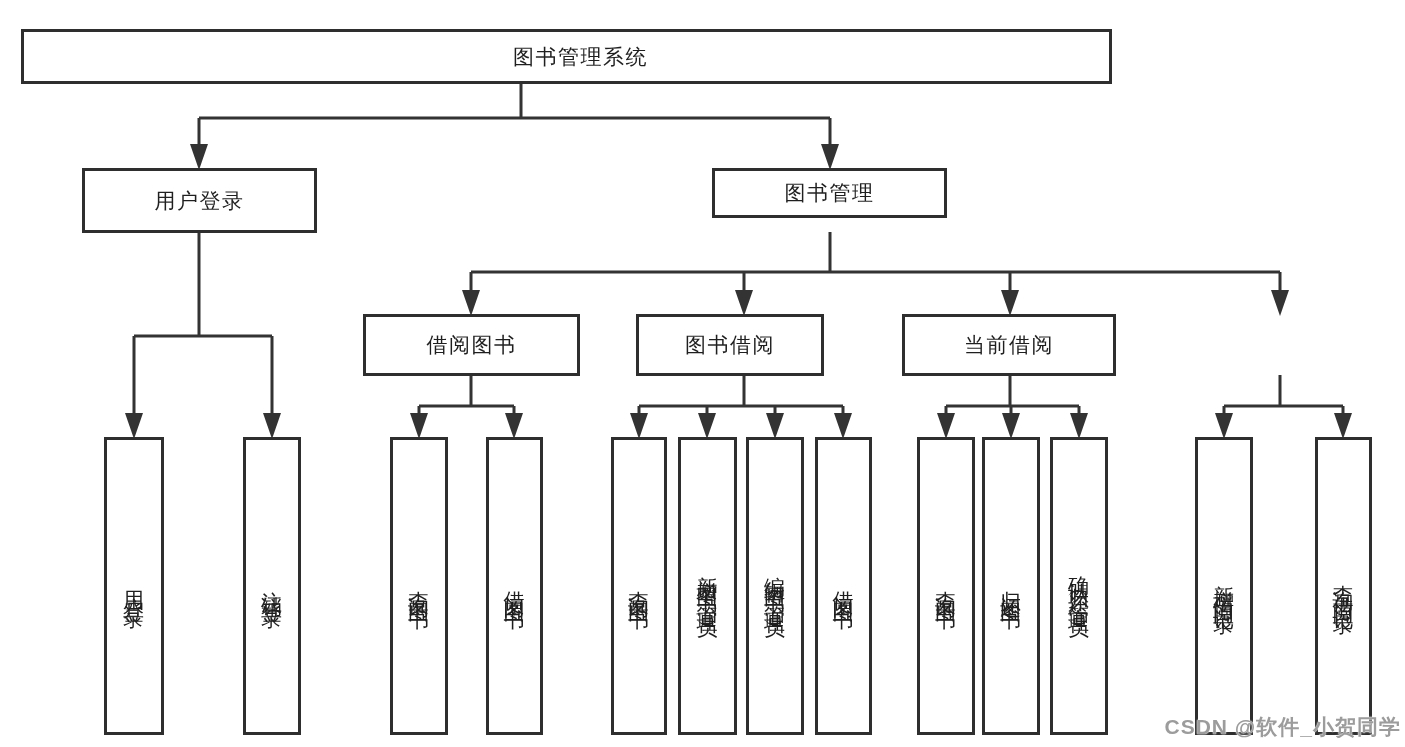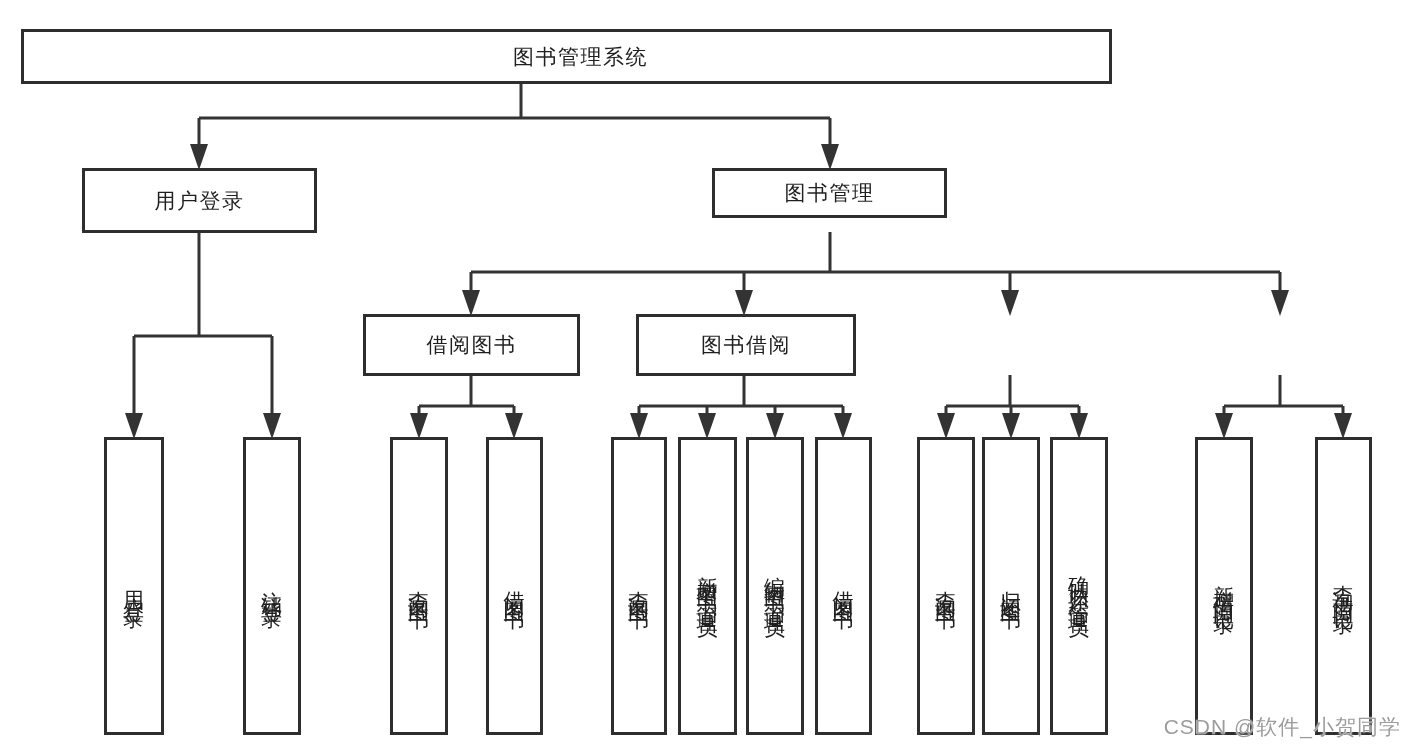--- a/index.html
+++ b/index.html
@@ -23,21 +23,21 @@
   .vbox{
     position:absolute;box-sizing:border-box;border:3px solid var(--border);
     background:var(--fill);display:flex;align-items:center;justify-content:center;
   }
   .vbox > span{
     writing-mode:vertical-rl;text-orientation:mixed;
     font-size:21px;letter-spacing:6px;line-height:1.1;
   }
   .watermark{
     position:absolute;top:713px;right:4px;font-size:21px;letter-spacing:1px;
-    color:var(--wm);text-shadow:0 0 2px #fff,0 0 1px #fff;z-index:5;white-space:nowrap;
+    color:var(--wm);text-shadow:0 0 2px #fff,0 0 1px #fff;z-index:5;white-space:nowrap;font-weight:bold;
   }
 </style>
 </head>
 <body>
 
 <div id="canvas">
 
   <svg id="wires" viewBox="0 0 1405 747" xmlns="http://www.w3.org/2000/svg">
     <g>
       <path class="cline" d="M521 67 L521 118 M199 118 L830 118 M199 118 L199 152 M830 118 L830 152"></path>
@@ -80,21 +80,22 @@
       <polygon class="carrow" points="1334,413 1352,413 1343,439"></polygon>
     </g>
   </svg>
 
   <div class="hbox" style="left:21px;top:29px;width:1091px;height:55px;padding-left:28px;">图书管理系统</div>
 
   <div class="hbox" style="left:82px;top:168px;width:235px;height:65px;">用户登录</div>
   <div class="hbox" style="left:712px;top:168px;width:235px;height:50px;">图书管理</div>
 
   <div class="hbox" style="left:363px;top:314px;width:217px;height:62px;">借阅图书</div>
-  <div class="hbox" style="left:636px;top:314px;width:220px;height:62px;">图书借阅</div>
+  <div class="hbox" style="left:636px;top:314px;width:188px;height:62px;">图书借阅</div>
+  <div class="hbox" style="left:902px;top:314px;width:214px;height:62px;">当前借阅</div>
 
   <div class="vbox" style="left:104px;top:437px;width:60px;height:298px;">
     <span>用户登录</span>
     </div>
   <div class="vbox" style="left:243px;top:437px;width:58px;height:298px;">
     <span>注销登录</span>
     </div>
 
   <div class="vbox" style="left:390px;top:437px;width:58px;height:298px;">
     <span>查询图书</span>

